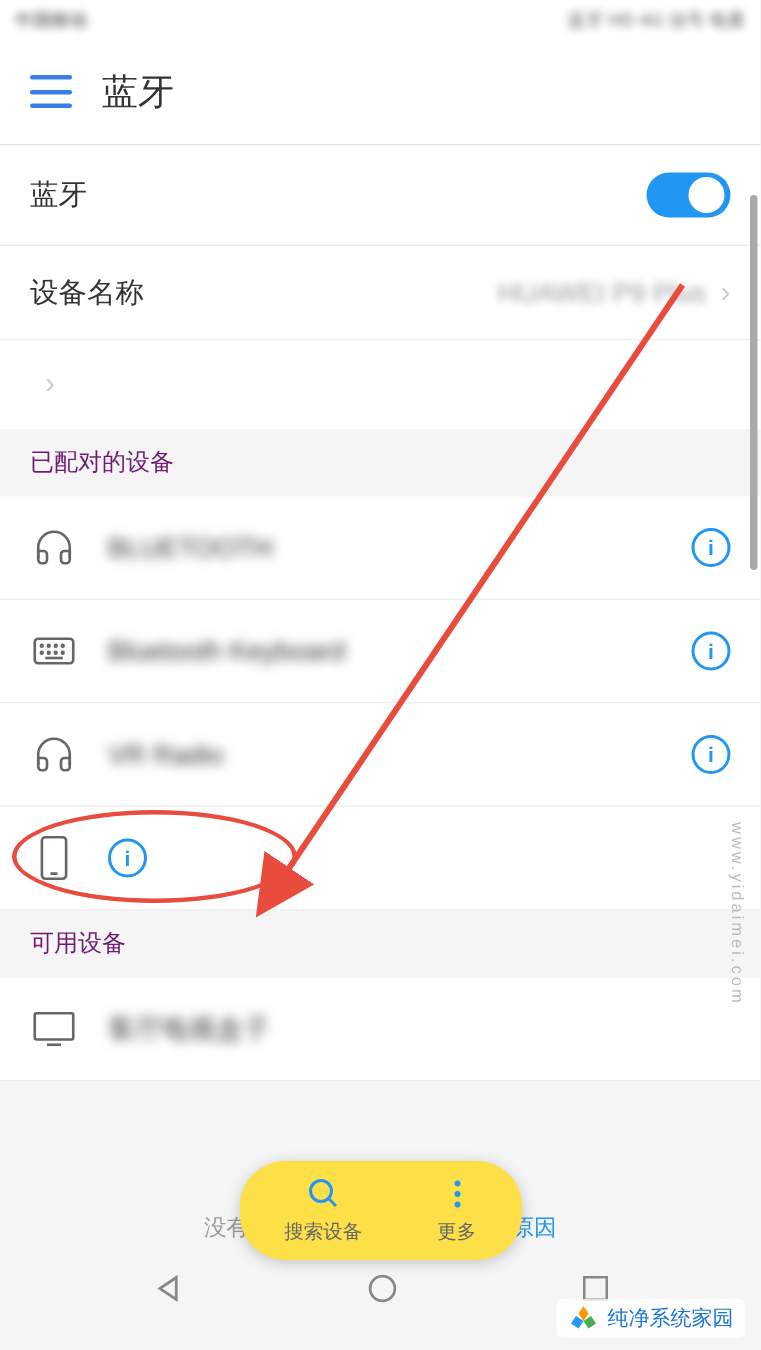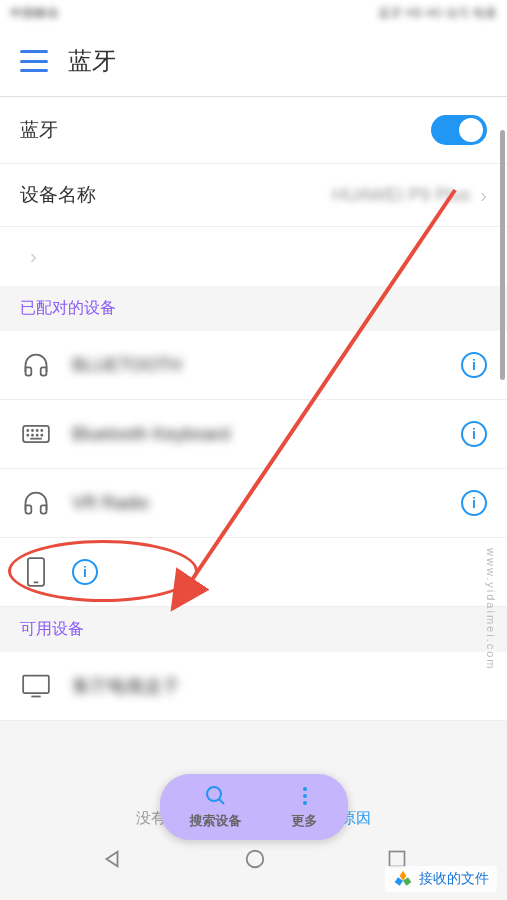--- a/index.html
+++ b/index.html
@@ -110,21 +110,21 @@
       width: 24px;
       height: 24px;
       background: #fff;
       border-radius: 50%;
       top: 3px;
       right: 4px;
     }
     .section-header {
       padding: 12px 20px;
       font-size: 16px;
-      color: #8b5cf6;
+      color: #701a75;
       background: #f5f5f5;
     }
     .device-row {
       display: flex;
       align-items: center;
       padding: 18px 20px;
       background: #fff;
       border-bottom: 1px solid #eee;
     }
     .device-icon {
@@ -170,27 +170,26 @@
       width: 100%;
       height: 100%;
       pointer-events: none;
       z-index: 11;
     }
     .bottom-bar {
       position: absolute;
       bottom: 60px;
       left: 50%;
       transform: translateX(-50%);
-      background: #c4b5fd;
+      background: #fde047;
       border-radius: 30px;
       box-shadow: 0 2px 10px rgba(0,0,0,0.2);
       display: flex;
       padding: 10px 30px;
       gap: 50px;
-      font-weight: bold;
     }
     .bottom-item {
       display: flex;
       flex-direction: column;
       align-items: center;
       gap: 4px;
     }
     .bottom-item-label {
       font-size: 13px;
       color: #666;
@@ -402,14 +401,14 @@
 <div class="scrollbar"></div>
 
 <div class="watermark">www.yidaimei.com</div>
 
 <div class="logo-watermark">
   <svg width="20" height="20" viewBox="0 0 24 24">
     <path d="M12 2 L16 8 L12 14 L8 8 Z" fill="#ff9800"></path>
     <path d="M6 10 L12 14 L8 20 L2 16 Z" fill="#2196f3"></path>
     <path d="M18 10 L22 16 L16 20 L12 14 Z" fill="#4caf50"></path>
   </svg>
-  <span>接收的文件</span>
+  <span>纯净系统家园</span>
 </div>
 
 </body></html>

